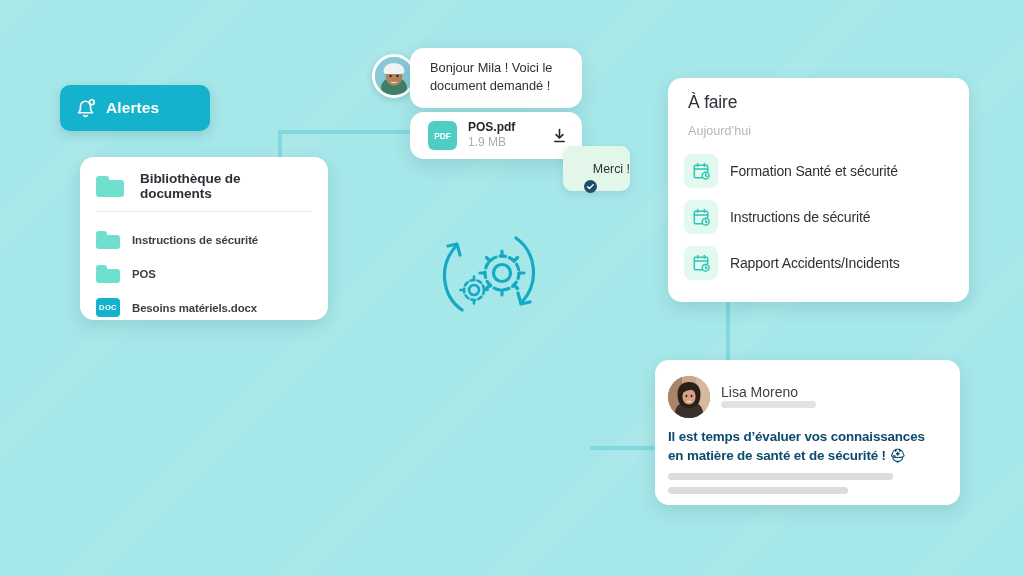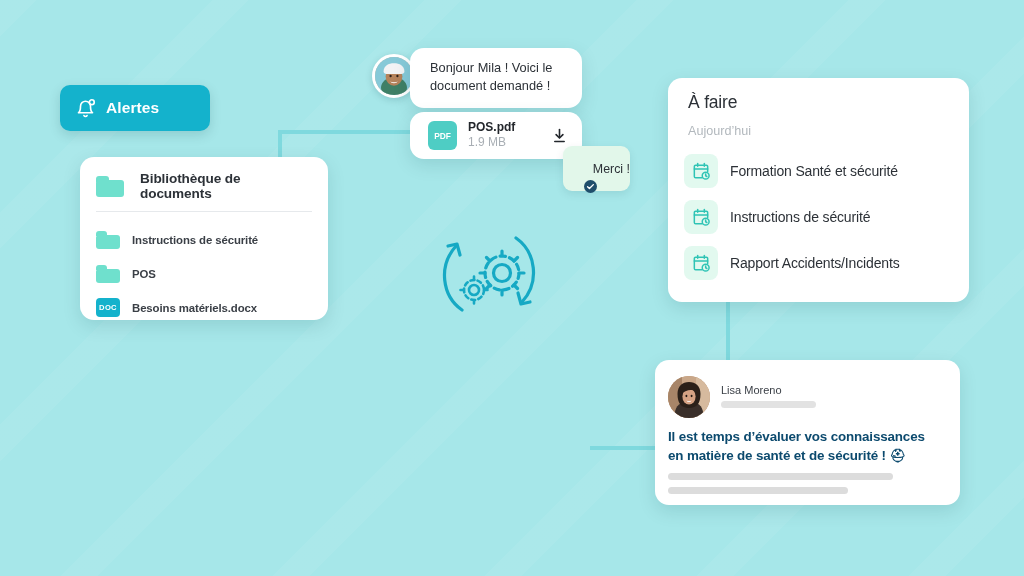--- a/index.html
+++ b/index.html
@@ -108,21 +108,21 @@
   #quiz .arow{height:30px;display:flex;align-items:center;padding-left:10px;border-bottom:1px solid #ededed;}
   #quiz .arow:last-child{border-bottom:none;}
   .bar{height:7px;border-radius:4px;background:#dcdcdc;}
 
   
   #lisa{left:655px;top:360px;width:298px;height:145px;}
   #avatar2{
     position:absolute;left:13px;top:16px;width:42px;height:42px;border-radius:50%;
     overflow:hidden;background:#b8906f;
   }
-  #lisa .nm{position:absolute;left:66px;top:24px;font-size:11px;color:#3a3f46;font-weight:400;}
+  #lisa .nm{position:absolute;left:66px;top:24px;font-size:14px;color:#3a3f46;font-weight:400;}
   #lisa .nmbar{position:absolute;left:66px;top:41px;width:95px;height:7px;border-radius:4px;background:#e2e2e2;}
   #lisa .msg{position:absolute;left:13px;top:67px;width:275px;font-size:13.4px;font-weight:700;line-height:1.43;color:#0c4a6e;letter-spacing:-.15px;}
   #lisa .b1{position:absolute;left:13px;top:113px;width:225px;}
   #lisa .b2{position:absolute;left:13px;top:127px;width:180px;}
 
   .emoji{font-size:13px;}
 
   
   #gears{position:absolute;left:430px;top:218px;width:118px;height:112px;}
 </style>

